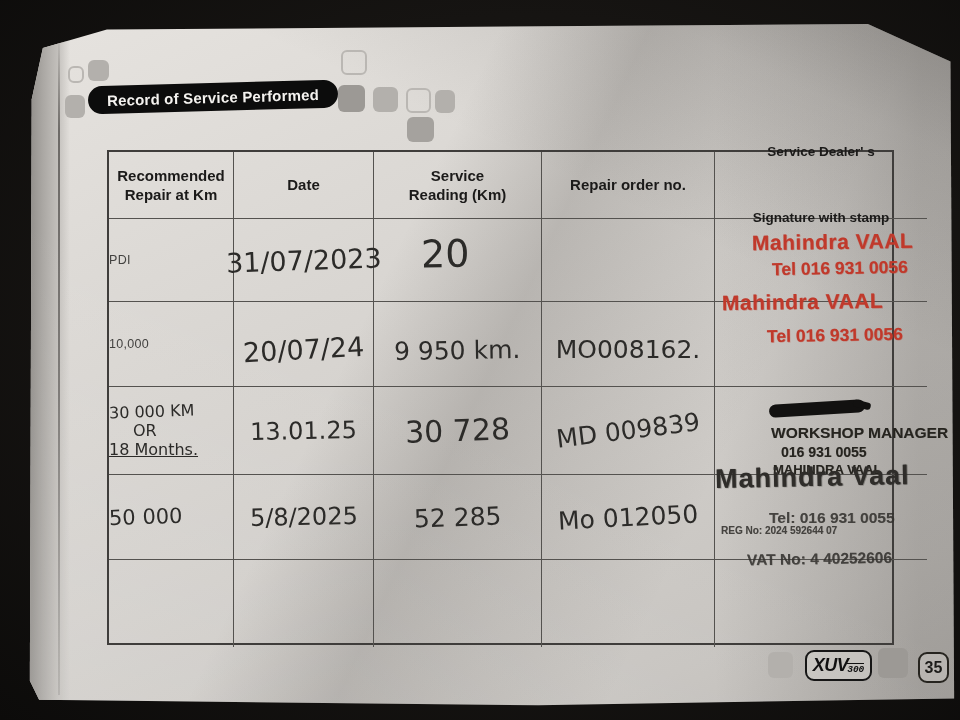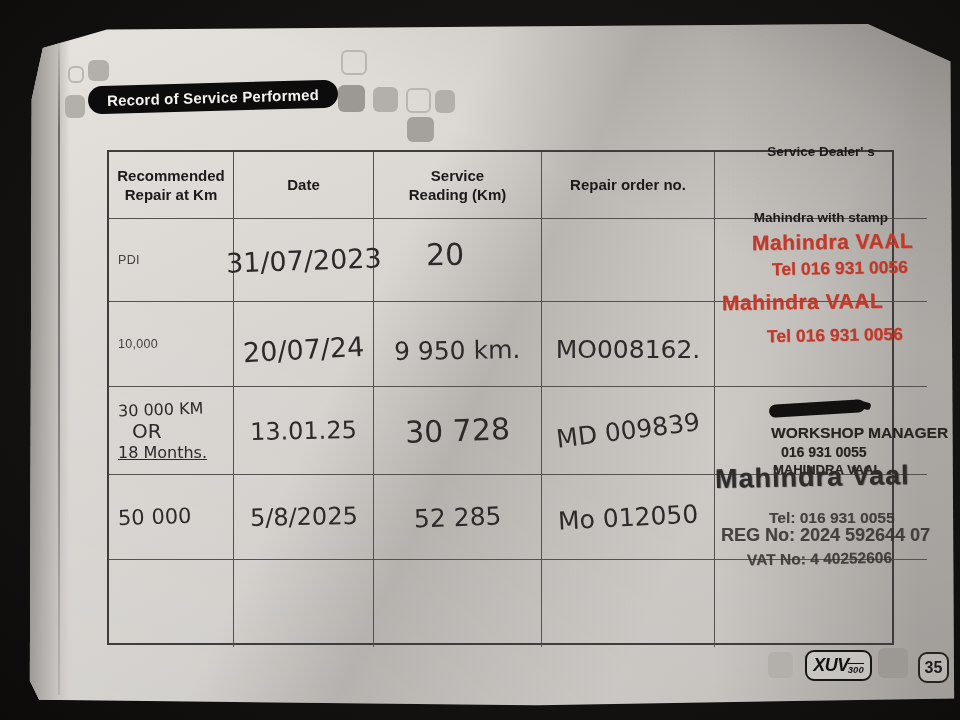--- a/index.html
+++ b/index.html
@@ -39,21 +39,21 @@
 
   
   .table-wrap { position:absolute; left:107px; top:150px; width:818px; height:495px; }
   .grid { display:grid; width:787px; height:495px;
           grid-template-columns:125px 140px 168px 173px 212px;
           grid-template-rows:67px 83px 85px 88px 85px 87px;
           border:2px solid #3f3d3b; background:transparent; }
   .cell { border-right:1.5px solid #54524f; border-bottom:1.5px solid #54524f;
           display:flex; flex-direction:column; align-items:center; justify-content:center;
           overflow:visible; }
-  .cell.cl { align-items:flex-start; padding-left:9px; }
+  .cell.cl { align-items:flex-start; }
   .cell.last-col { border-right:none;gap:48px; }
   .cell.last-row { border-bottom:none; }
   .th { font-weight:bold; color:#1b1a19; font-size:15px; line-height:1.3; text-align:center; }
   .th.small { font-size:13.5px; }
   .printed { font-size:12.5px; color:#434240; letter-spacing:0.3px; }
 
   
   .hw { font-family:"DejaVu Sans", sans-serif; color:#2c2b29; white-space:nowrap; }
 
   
@@ -72,21 +72,21 @@
              transform:rotate(-1.2deg); }
   .stampfaint { color:#34322f; font-weight:bold; opacity:0.88; }
 
   
   .logo-box { position:absolute; left:805px; top:650px; width:67px; height:31px;
               border:2.5px solid #161616; border-radius:9px; background:rgba(214,211,207,0.6);
               display:flex; align-items:center; justify-content:center; }
   .logo-box .xuv { font-style:italic; font-weight:bold; font-size:18px; color:#111;
                    letter-spacing:-0.5px; }
   .logo-box .model { font-style:italic; font-weight:bold; font-size:9.5px; color:#111;
-                     align-self:flex-end; margin:0 0 4px -1px; border-top:1.5px solid #111; }
+                     align-self:flex-end; margin:0 0 4px -1px; border-top:1.5px solid #111;font-family:Liberation Mono, monospace; }
   .pagenum-box { position:absolute; left:918px; top:652px; width:31px; height:31px;
                  border:2px solid #26241f; border-radius:9px;
                  display:flex; align-items:center; justify-content:center;
                  color:#1c1b19; font-weight:bold; font-size:16px; background:rgba(205,202,198,0.5); }
 </style>
 </head>
 <body>
 
 <div class="photo">
 
@@ -125,31 +125,31 @@
       </div>
       <div class="cell">
         <span class="th">Service</span>
         <span class="th">Reading (Km)</span>
       </div>
       <div class="cell">
         <span class="th">Repair order no.</span>
       </div>
       <div class="cell last-col">
         <span class="th small">Service Dealer' s</span>
-        <span class="th small">Mahindra with stamp</span>
+        <span class="th small">Signature with stamp</span>
       </div>
 
       <div class="cell cl">
         <span class="printed">PDI</span>
       </div>
       <div class="cell">
         <span class="hw" style="font-size:27px;transform:rotate(-2deg);">31/07/2023</span>
       </div>
       <div class="cell">
-        <span class="hw" style="font-size:30px;transform:rotate(-1deg);margin-right:24px;margin-bottom:12px;">20</span>
+        <span class="hw" style="font-size:38px;transform:rotate(-1deg);margin-right:24px;margin-bottom:12px;">20</span>
       </div>
       <div class="cell">
         <span class="hw"></span>
       </div>
       <div class="cell last-col"></div>
 
       <div class="cell cl">
         <span class="printed">10,000</span>
       </div>
       <div class="cell">
@@ -158,21 +158,21 @@
       <div class="cell">
         <span class="hw" style="font-size:25px;transform:rotate(-1deg);margin-top:12px;">9 950 km.</span>
       </div>
       <div class="cell">
         <span class="hw" style="font-size:25px;margin-top:10px;">MO008162.</span>
       </div>
       <div class="cell last-col"></div>
 
       <div class="cell cl">
         <span class="hw" style="font-size:16px;transform:rotate(-2deg);">30 000 KM</span>
-        <span class="hw" style="font-size:20px;margin-left:14px;">OR</span>
+        <span class="hw" style="font-size:16px;margin-left:24px;">OR</span>
         <span class="hw" style="font-size:16px;text-decoration:underline;">18 Months.</span>
       </div>
       <div class="cell">
         <span class="hw" style="font-size:24px;transform:rotate(-1deg);">13.01.25</span>
       </div>
       <div class="cell">
         <span class="hw" style="font-size:30px;transform:rotate(-2deg);">30 728</span>
       </div>
       <div class="cell">
         <span class="hw" style="font-size:25px;transform:rotate(-7deg);">MD 009839</span>
@@ -213,21 +213,21 @@
     <div class="stampline red name" style="left:615px;top:140px;">Mahindra VAAL</div>
     <div class="stampline red tel" style="left:660px;top:175px;">Tel 016 931 0056</div>
 
     <div class="scribble" style="left:662px;top:252px;"></div>
     <div class="stampline blk" style="left:664px;top:274px;font-size:15.5px;">WORKSHOP MANAGER</div>
     <div class="stampline blk" style="left:674px;top:294px;font-size:14px;">016 931 0055</div>
     <div class="stampline blk" style="left:666px;top:312px;font-size:13px;">MAHINDRA VAAL</div>
 
     <div class="stampline bigname" style="left:608px;top:312px;">Mahindra Vaal</div>
     <div class="stampline blk stampfaint" style="left:662px;top:359px;font-size:15.5px;">Tel: 016 931 0055</div>
-    <div class="stampline blk stampfaint" style="left:614px;top:375px;font-size:18px;">REG No: 2024 592644 07</div>
+    <div class="stampline blk stampfaint" style="left:614px;top:375px;font-size:10px;">REG No: 2024 592644 07</div>
     <div class="stampline blk stampfaint" style="left:640px;top:400px;font-size:15.5px;transform:rotate(-1deg);">VAT No: 4 40252606</div>
   </div>
 
   <div class="sq fill" style="left:768px;top:652px;width:25px;height:26px;"></div>
   <div class="logo-box">
     <span class="xuv">XUV</span>
     <span class="model">300</span>
   </div>
   <div class="sq fill3" style="left:878px;top:648px;width:30px;height:30px;"></div>
   <div class="pagenum-box">

